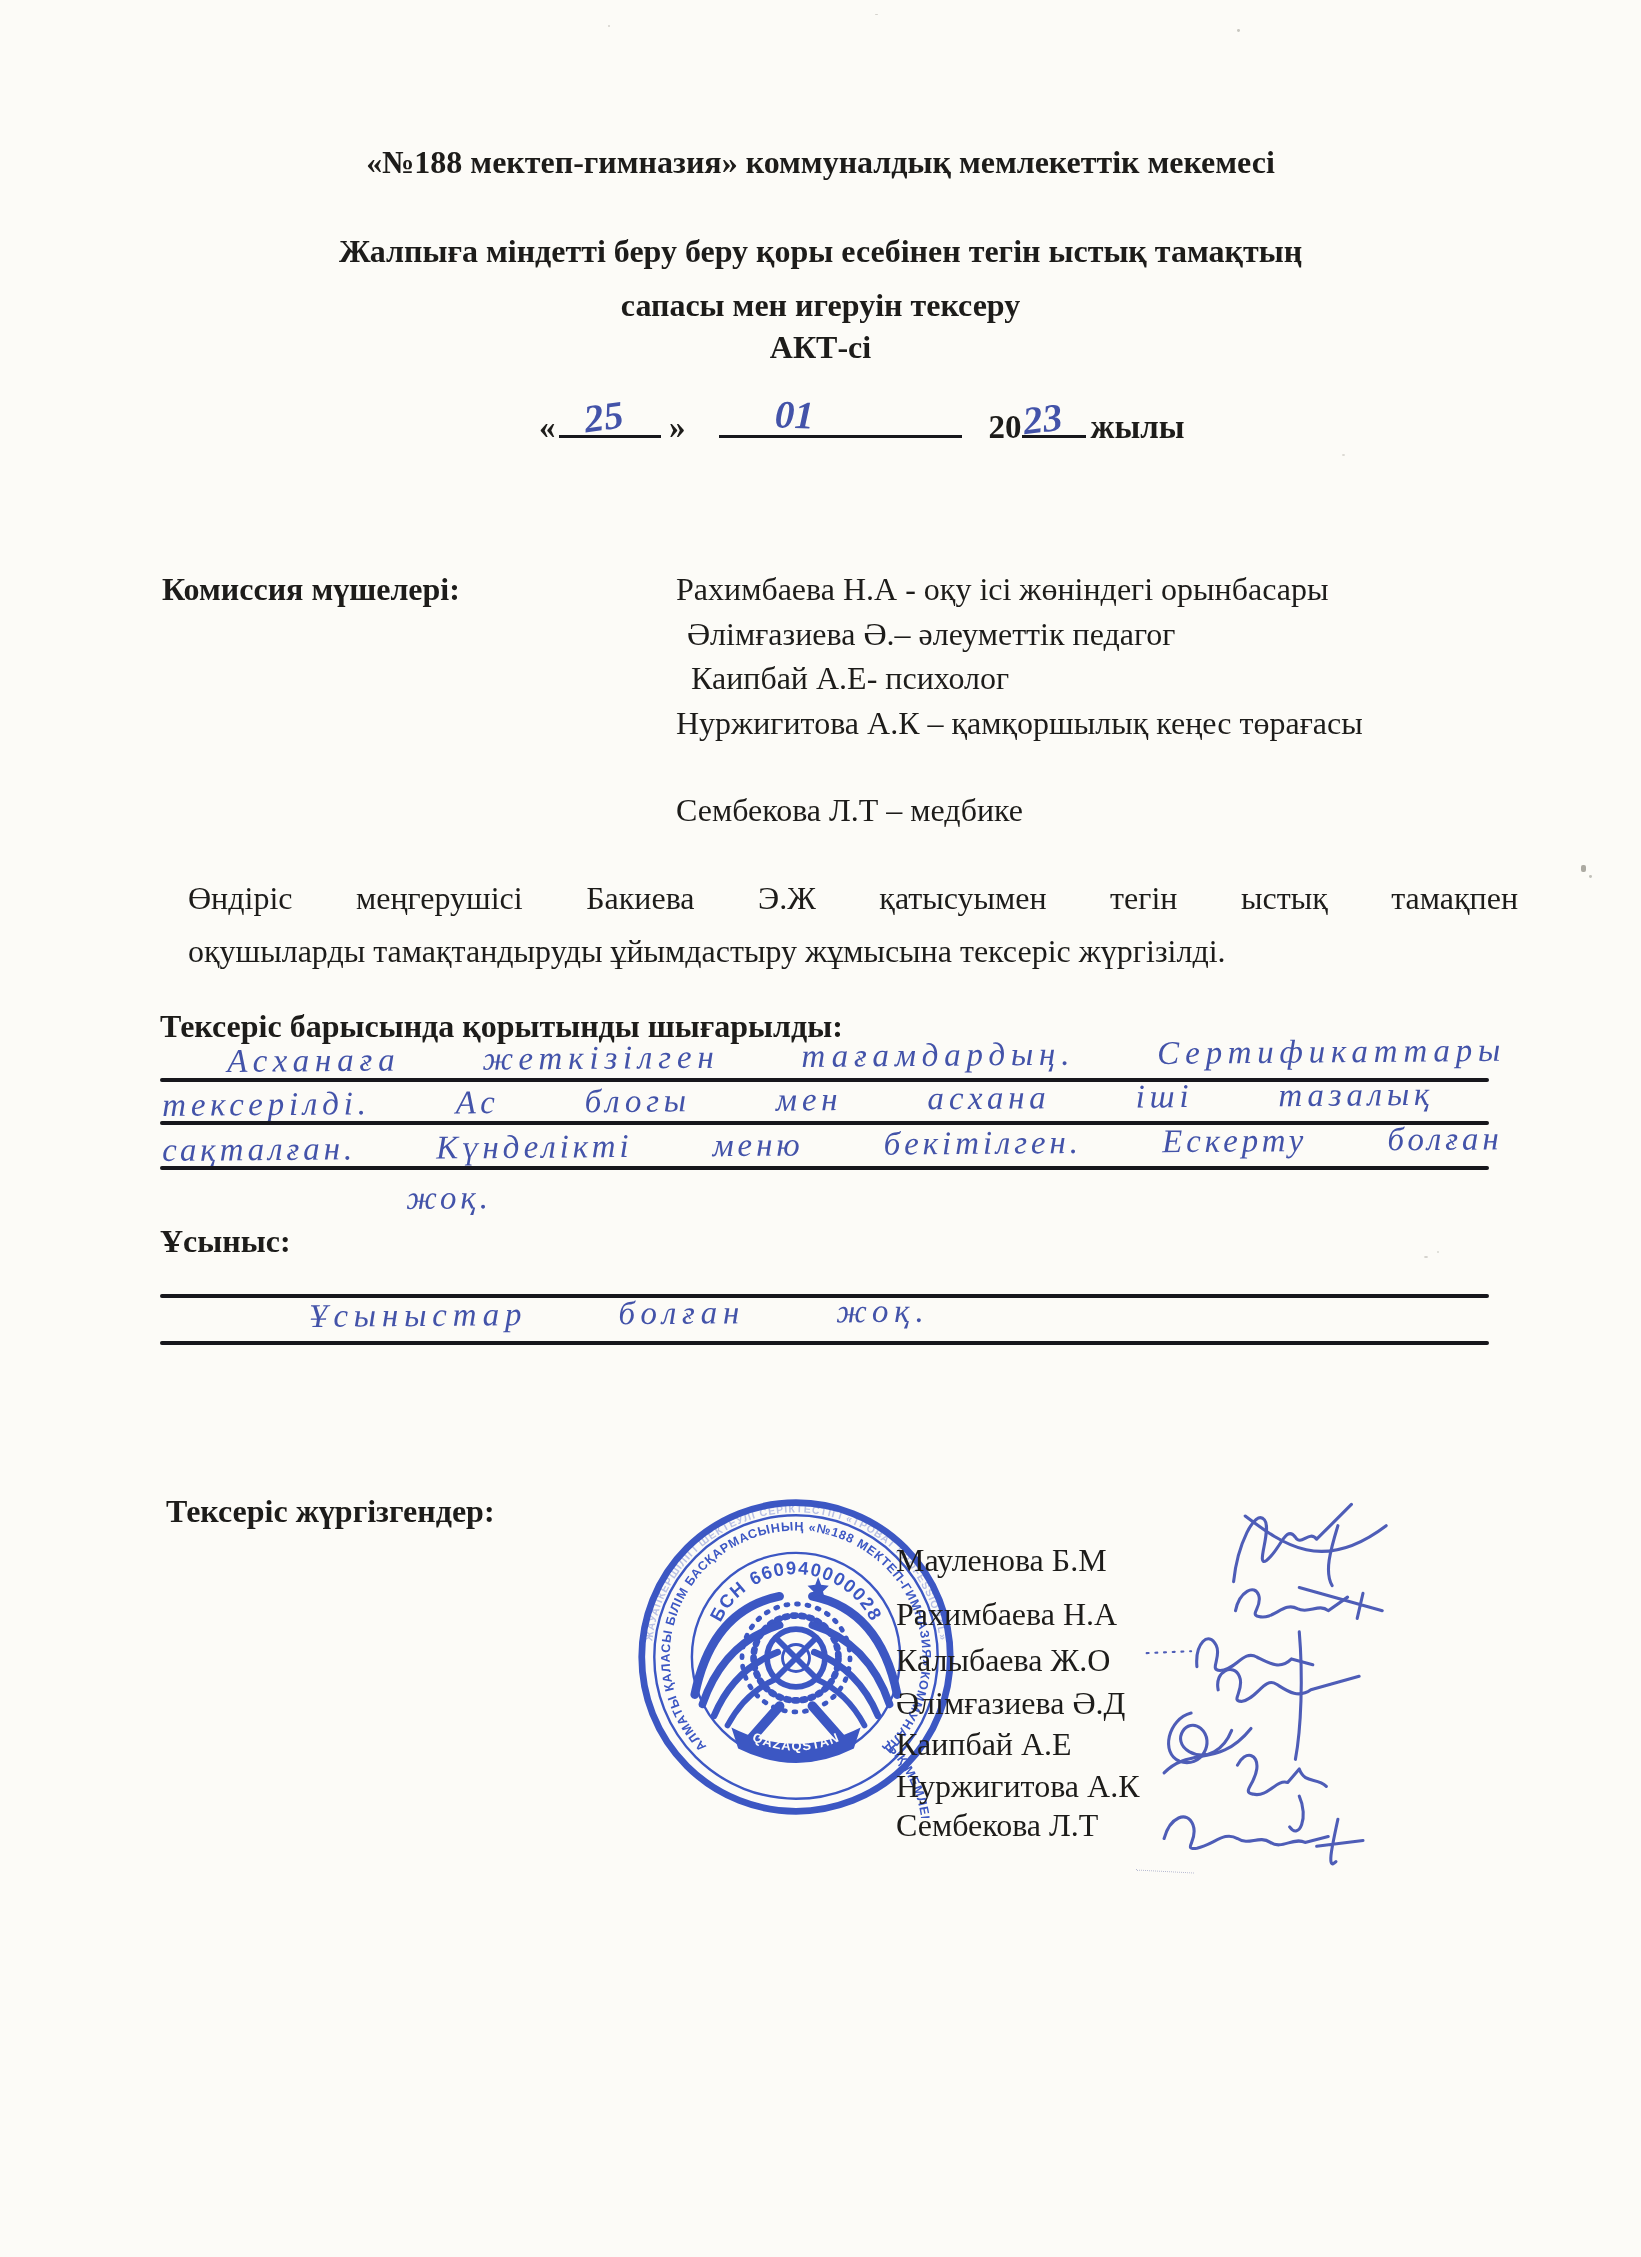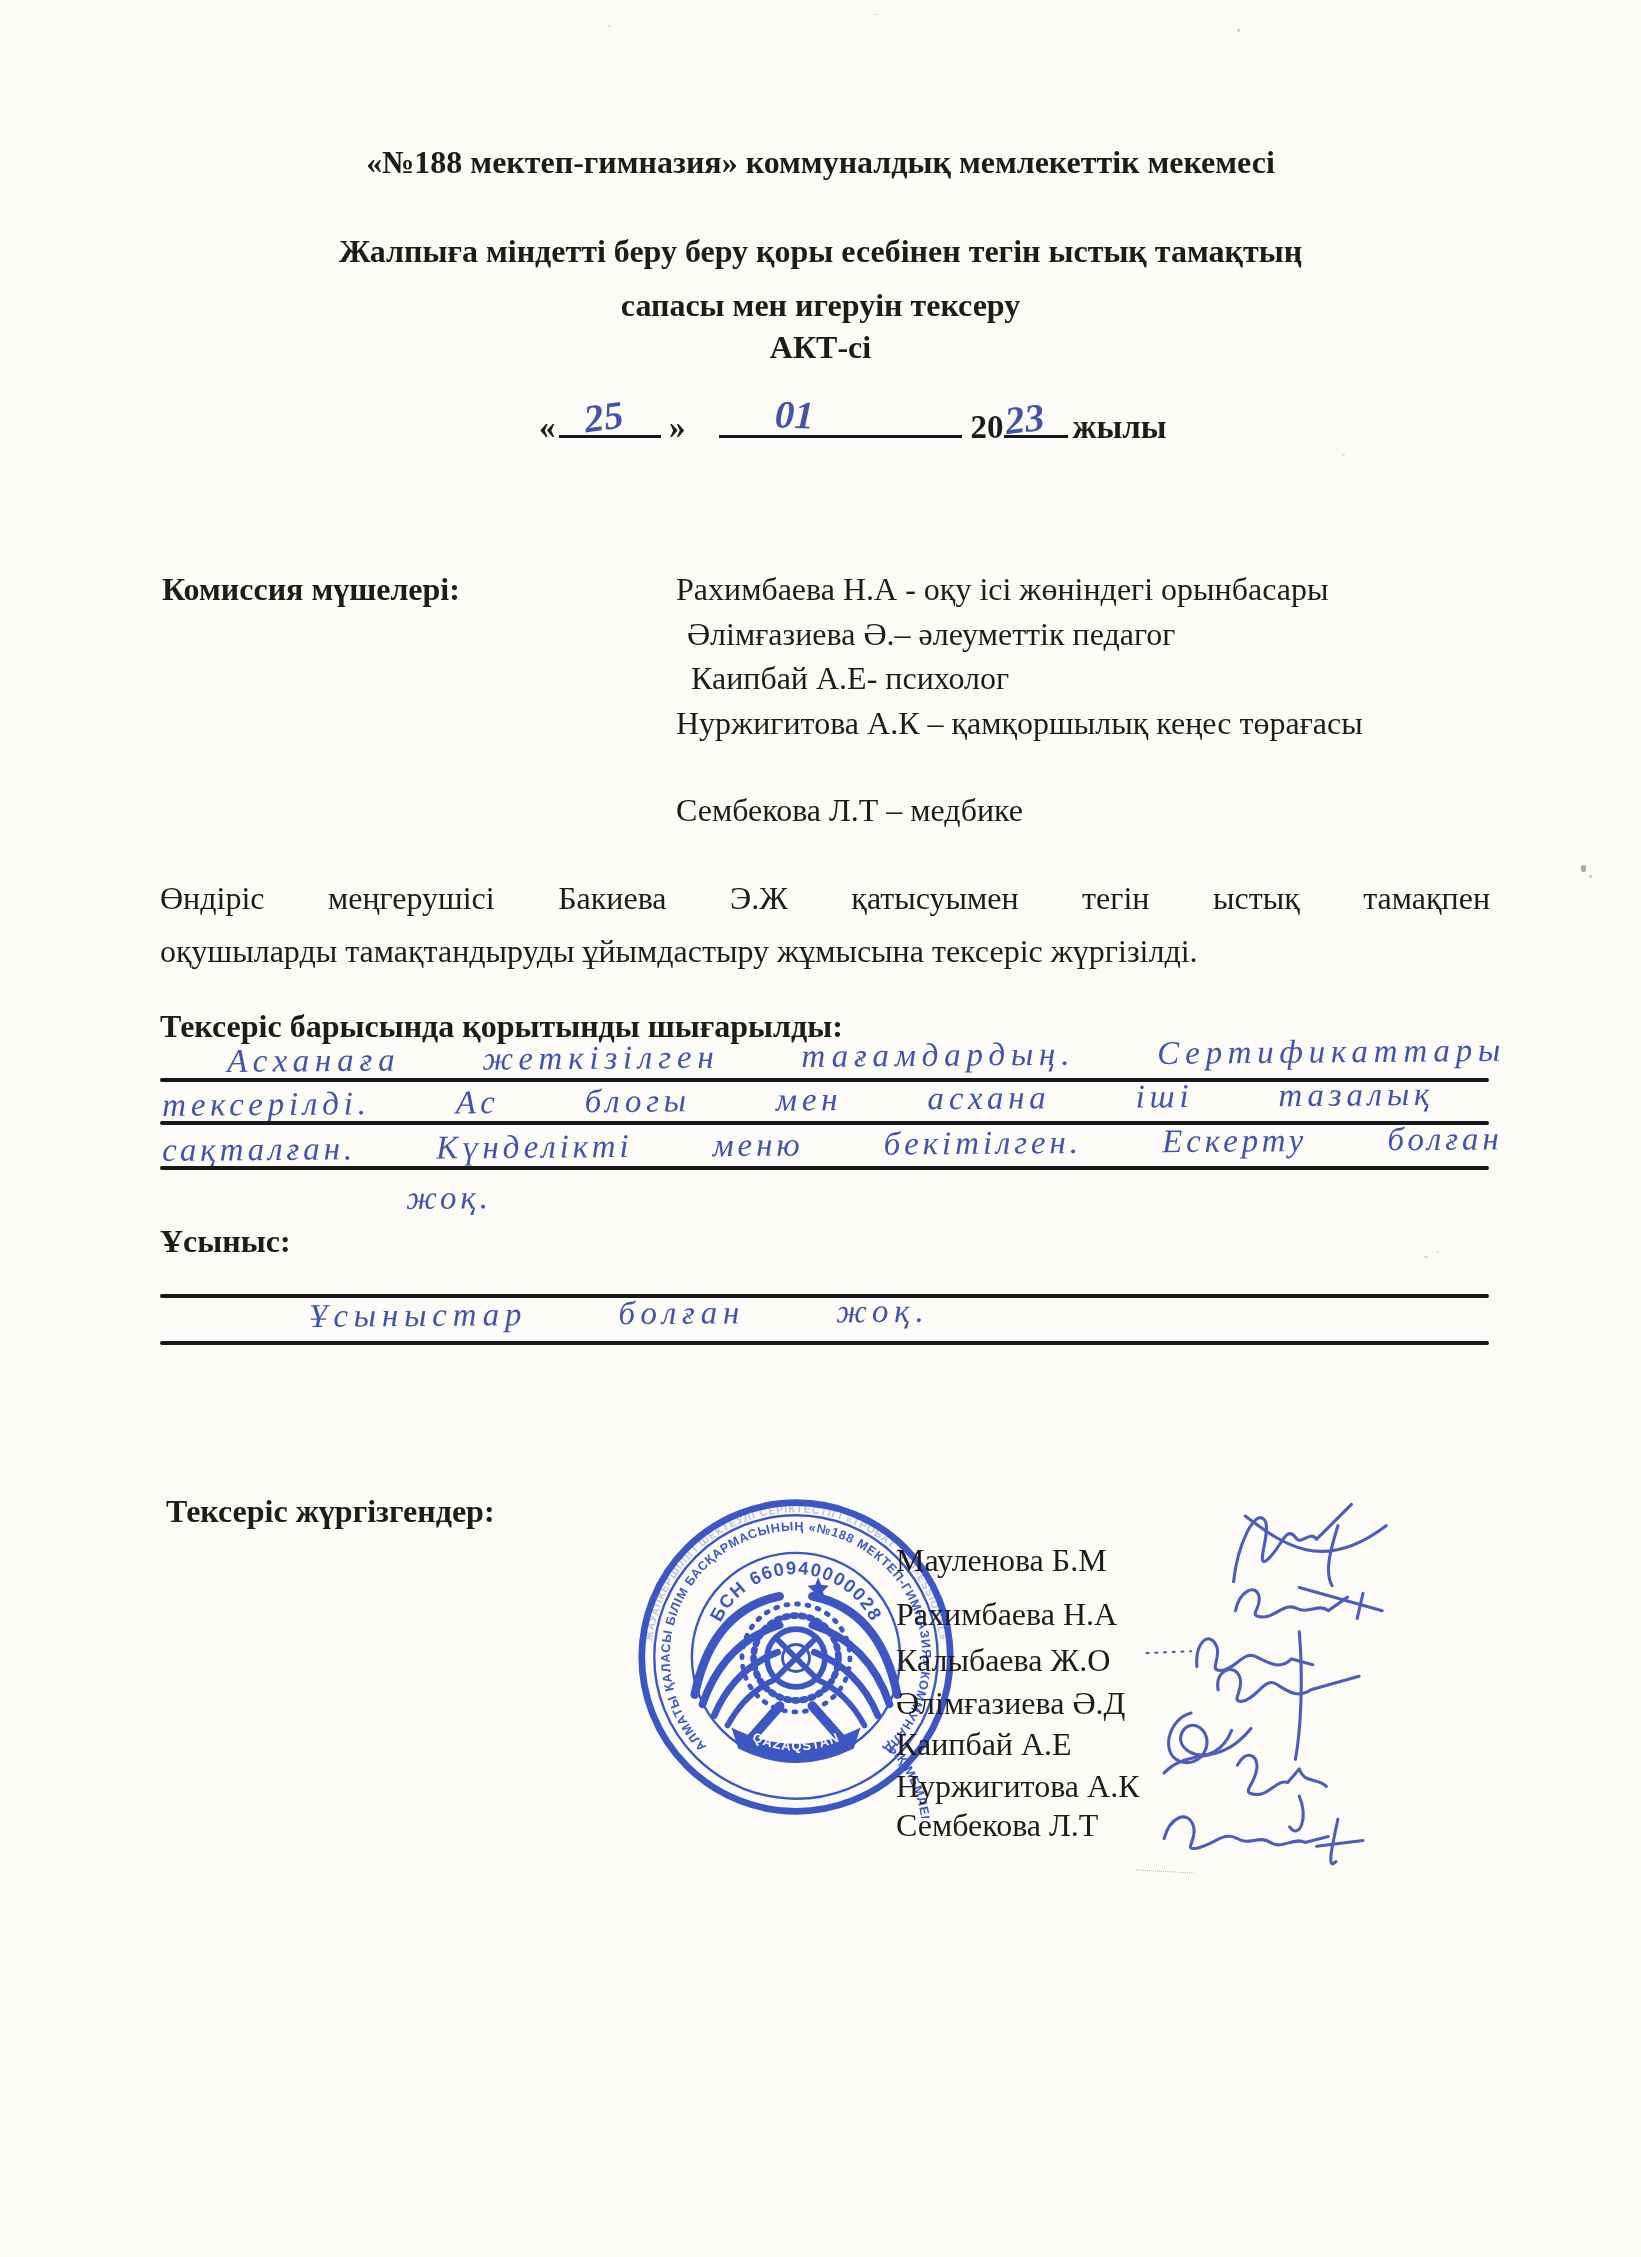--- a/index.html
+++ b/index.html
@@ -20,21 +20,21 @@
   .blank{display:inline-block;border-bottom:3.9px solid #17171c;position:relative;vertical-align:baseline;}
   .hw{
     font-family:"Liberation Serif","DejaVu Serif",serif;
     font-style:italic;
     color:#4353a9;
     white-space:nowrap;
   }
   .hw-line{font-size:33px;transform:rotate(-0.5deg);transform-origin:left top;}
   .hw-digit{font-size:39px;display:inline-block;}
   .date-row{display:flex;align-items:baseline;font-size:33px;font-weight:bold;white-space:nowrap;}
-  .para{width:1330px;font-size:32px;line-height:53px;text-align:justify;}
+  .para{width:1330px;font-size:32px;line-height:53px;text-align:justify;margin-left:28px;}
   .jline{text-align:justify;text-align-last:justify;}
   .speck{position:absolute;background:#8a877e;border-radius:50%;}
   .dotted-smudge{position:absolute;border-top:1.9px dotted #8a90b8;opacity:.6;}
   svg text{font-family:"Liberation Sans","DejaVu Sans",sans-serif;}
 </style>
 </head>
 <body>
 
 <div class="page">
 
@@ -45,21 +45,21 @@
 
   <div class="abs date-row" style="left:539px;top:409px;">
     <span>«</span>
     <span class="blank" style="width:102px;margin-left:3.9px;">
       <span class="hw hw-digit" style="position:absolute;left:25px;bottom:-3.9px;transform:rotate(-8deg);">25</span>
     </span>
     <span style="margin-left:7.7px;">»</span>
     <span class="blank" style="width:243px;margin-left:33px;">
       <span class="hw hw-digit" style="position:absolute;left:56px;bottom:-1.9px;transform:rotate(2deg);">01</span>
     </span>
-    <span style="margin-left:9px;">20</span>
+    <span style="margin-left:27px;">20</span>
     <span class="blank" style="width:64px;">
       <span class="hw hw-digit" style="position:absolute;left:1.9px;bottom:-5.8px;transform:rotate(-7deg);">23</span>
     </span>
     <span style="margin-left:5px;">жылы</span>
   </div>
 
   <div class="abs t b" style="left:162px;top:570px;">Комиссия мүшелері:</div>
 
   <div class="abs t" style="left:676px;top:570px;">Рахимбаева Н.А - оқу ісі жөніндегі орынбасары</div>
   <div class="abs t" style="left:687px;top:615px;">Әлімғазиева Ә.– әлеуметтік педагог</div>

